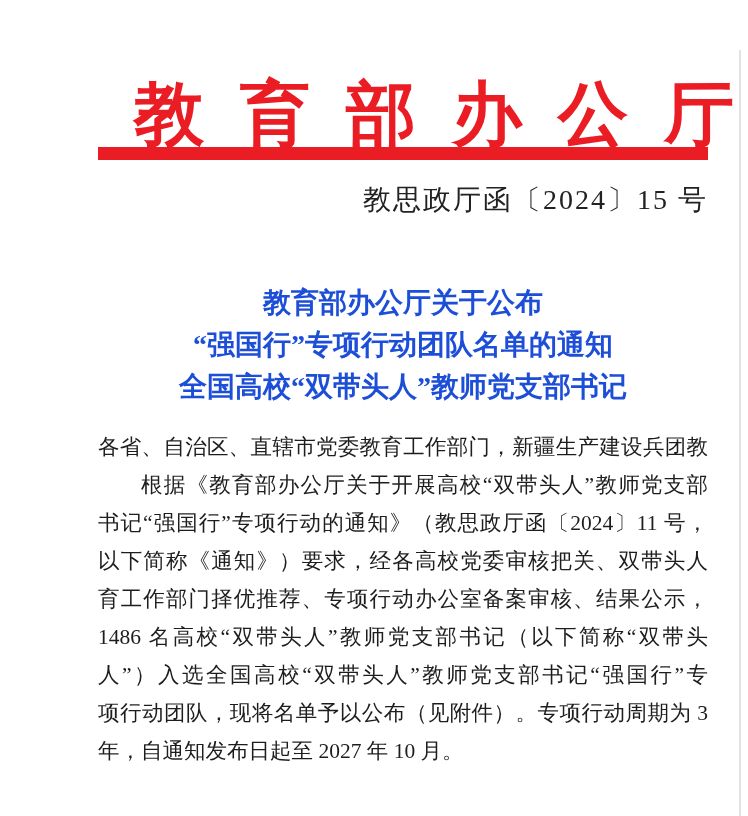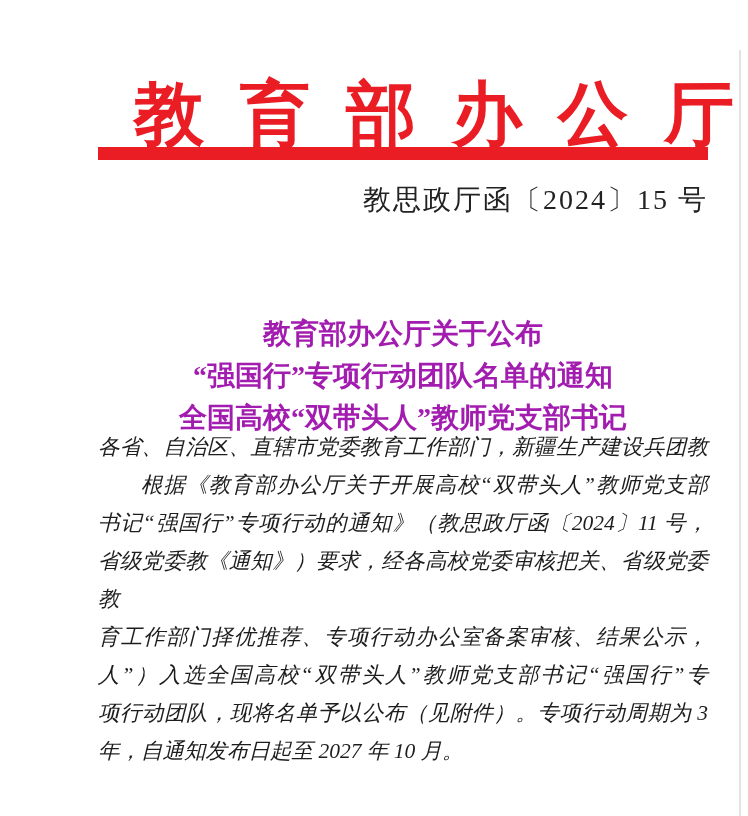--- a/index.html
+++ b/index.html
@@ -65,21 +65,20 @@
   .title-line {
     white-space: nowrap;
   }
   .notice-body {
     position: absolute;
     top: 428px;
     left: 0;
     width: 610px;
     font-size: 21.5px;
     line-height: 38px;
-    font-style: italic;
   }
   .body-line {
     text-align: justify;
     text-align-last: left;
     white-space: nowrap;
   }
   .body-line.full {
     white-space: normal;
     text-align-last: justify;
   }
@@ -100,35 +99,36 @@
 
 <div class="page">
   <div class="content-column">
 
     <div class="agency-header" style="color: rgb(234, 28, 36);">教育部办公厅</div>
 
     <div class="red-bar" style="background-color: rgb(234, 28, 36);"></div>
 
     <div class="doc-number">教思政厅函〔2024〕15 号</div>
 
-    <div class="notice-title" style="color: #a21caf; margin-top: 31px;">
+    <div class="notice-title" style="color: #1d4ed8;">
         <div class="title-line">教育部办公厅关于公布</div>
         <div class="title-line">“强国行”专项行动团队名单的通知</div>
         <div class="title-line">全国高校“双带头人”教师党支部书记</div>
       </div>
 
     <div class="notice-body" style="color: rgb(29, 29, 29);">
       <div>
           <div class="body-line full">各省、自治区、直辖市党委教育工作部门，新疆生产建设兵团教</div>
         </div>
       <div>
           <div class="body-line full indent">根据《教育部办公厅关于开展高校“双带头人”教师党支部</div>
           <div class="body-line full">书记“强国行”专项行动的通知》（教思政厅函〔2024〕11 号，</div>
-          <div class="body-line full">省级党委教《通知》）要求，经各高校党委审核把关、省级党委教</div>
+          <div class="body-line full">以下简称《通知》）要求，经各高校党委审核把关、双带头人</div>
           <div class="body-line full">育工作部门择优推荐、专项行动办公室备案审核、结果公示，</div>
+          <div class="body-line full">1486 名高校“双带头人”教师党支部书记（以下简称“双带头</div>
           <div class="body-line full">人”）入选全国高校“双带头人”教师党支部书记“强国行”专</div>
           <div class="body-line full">项行动团队，现将名单予以公布（见附件）。专项行动周期为 3</div>
           <div class="body-line">年，自通知发布日起至 2027 年 10 月。</div>
         </div>
     </div>
 
   </div>
 
   <div class="scan-edge"></div>
 </div>

